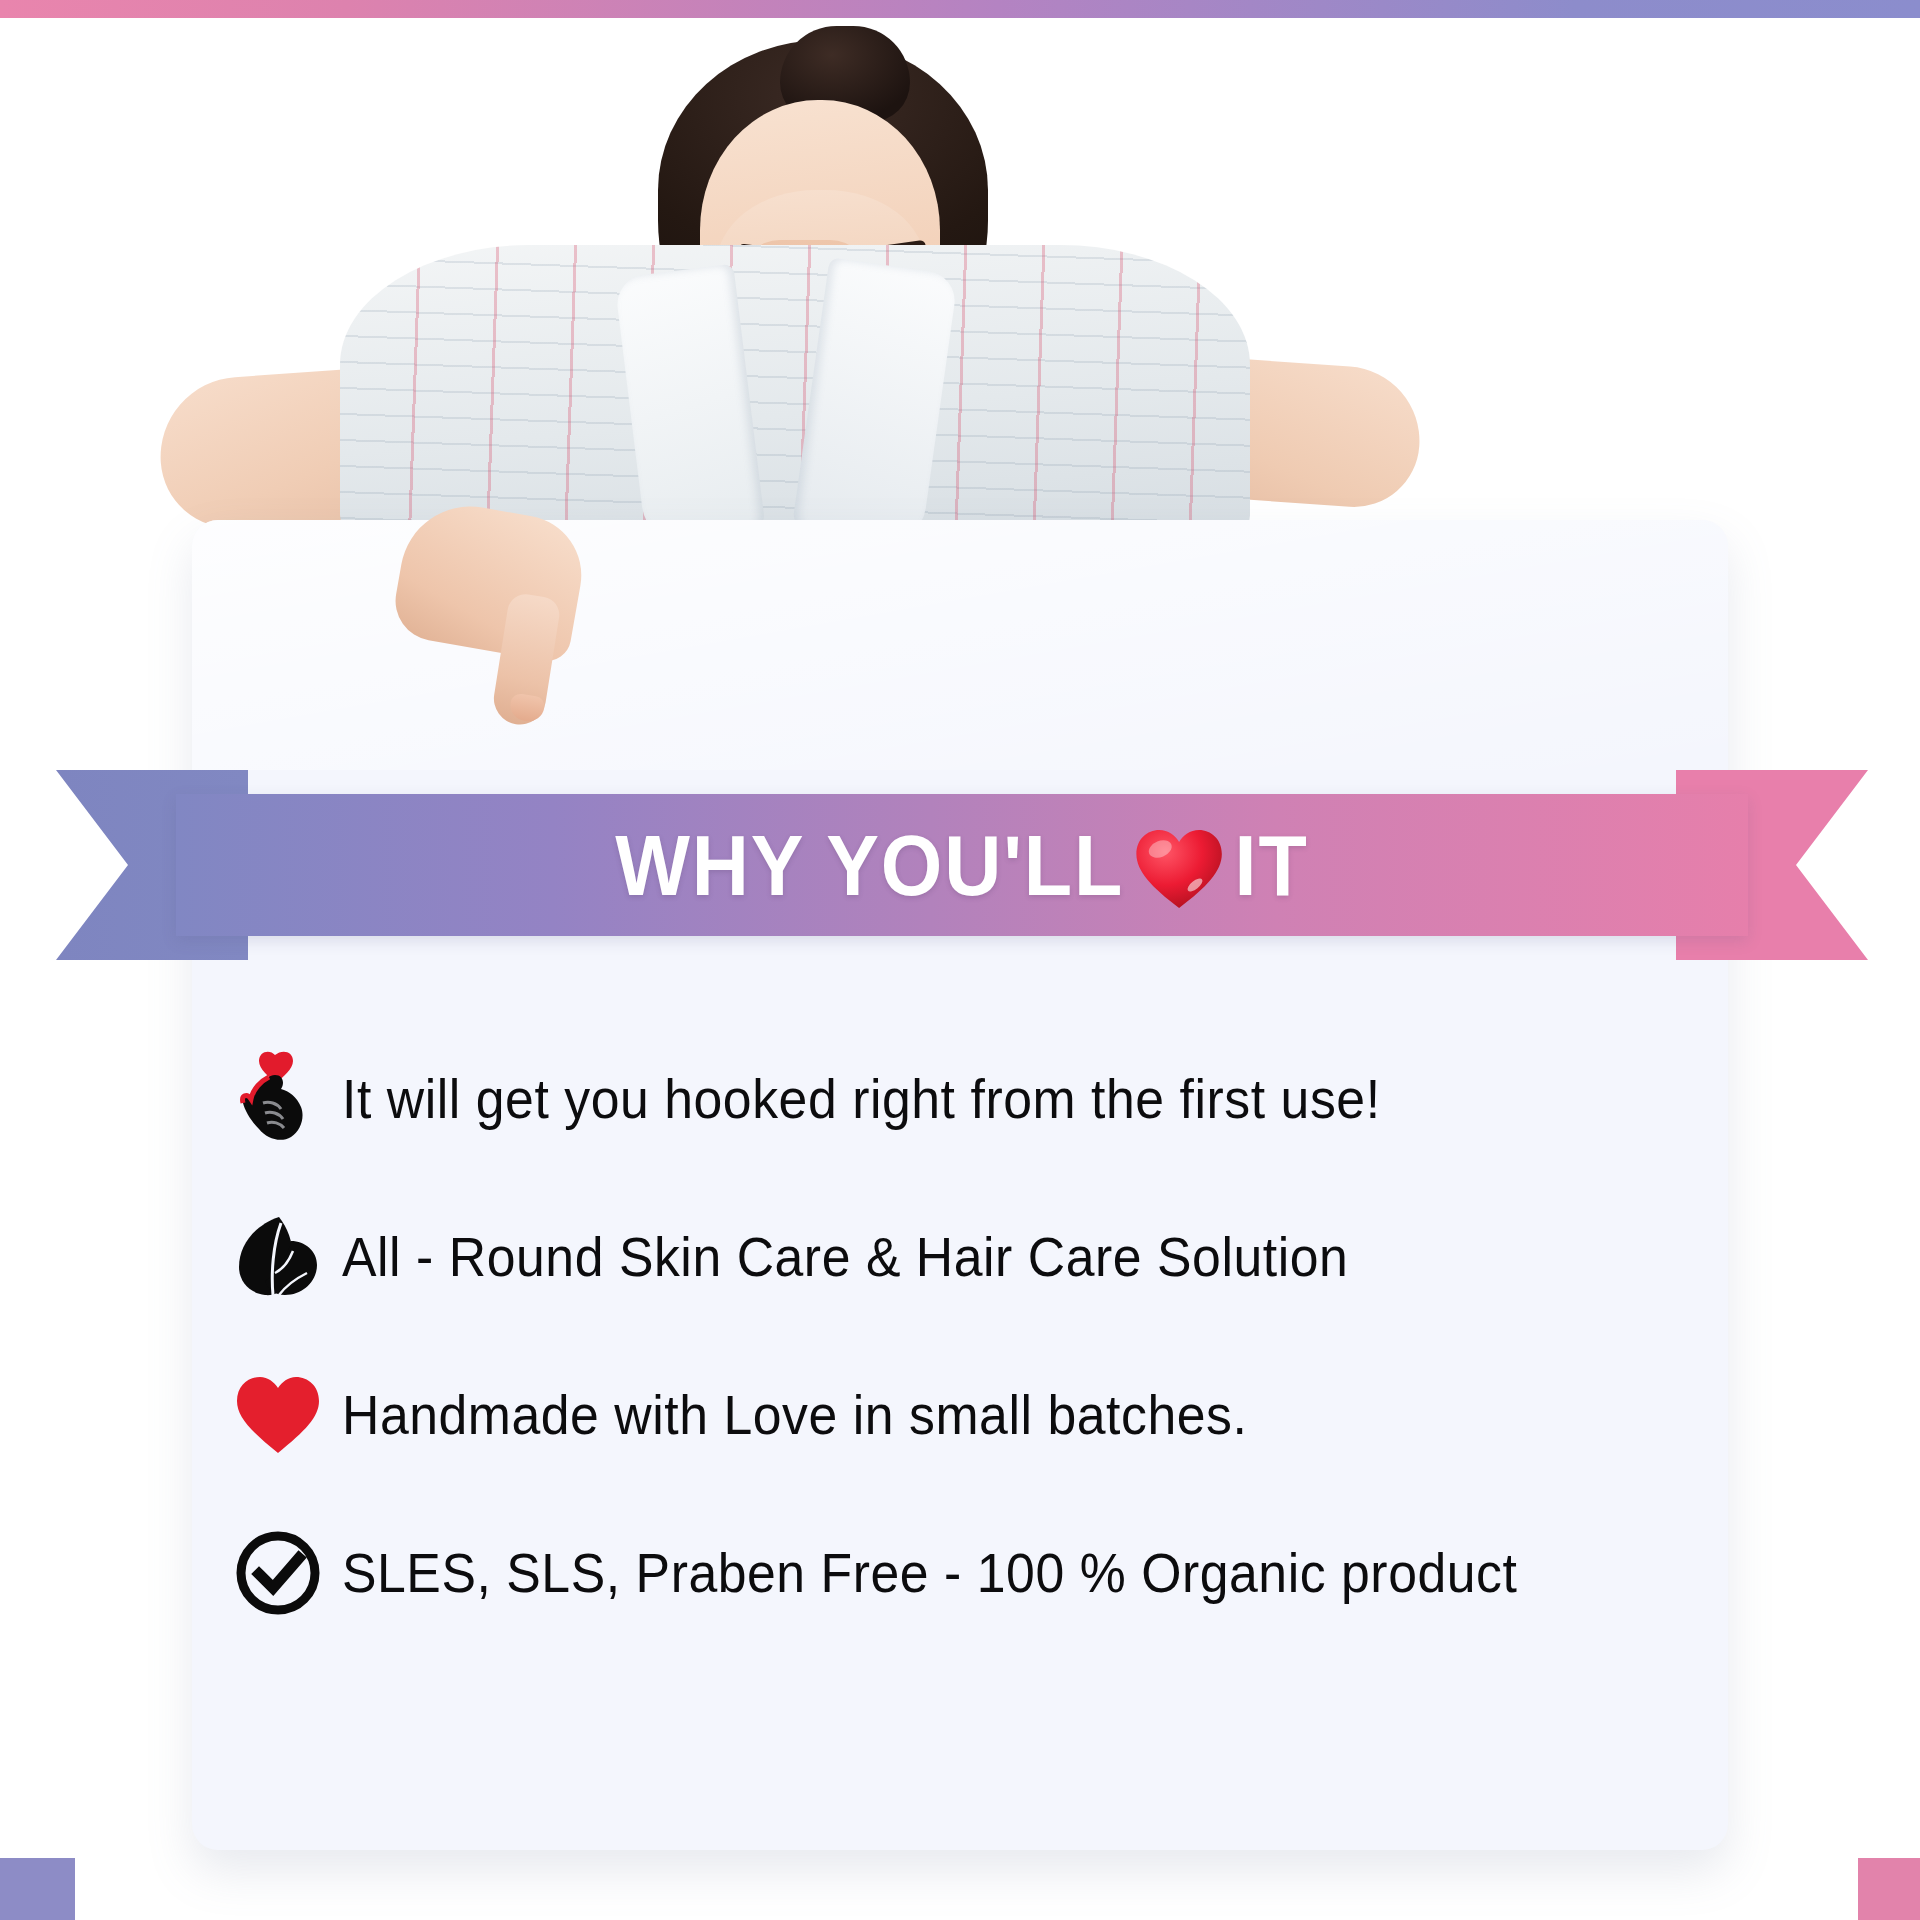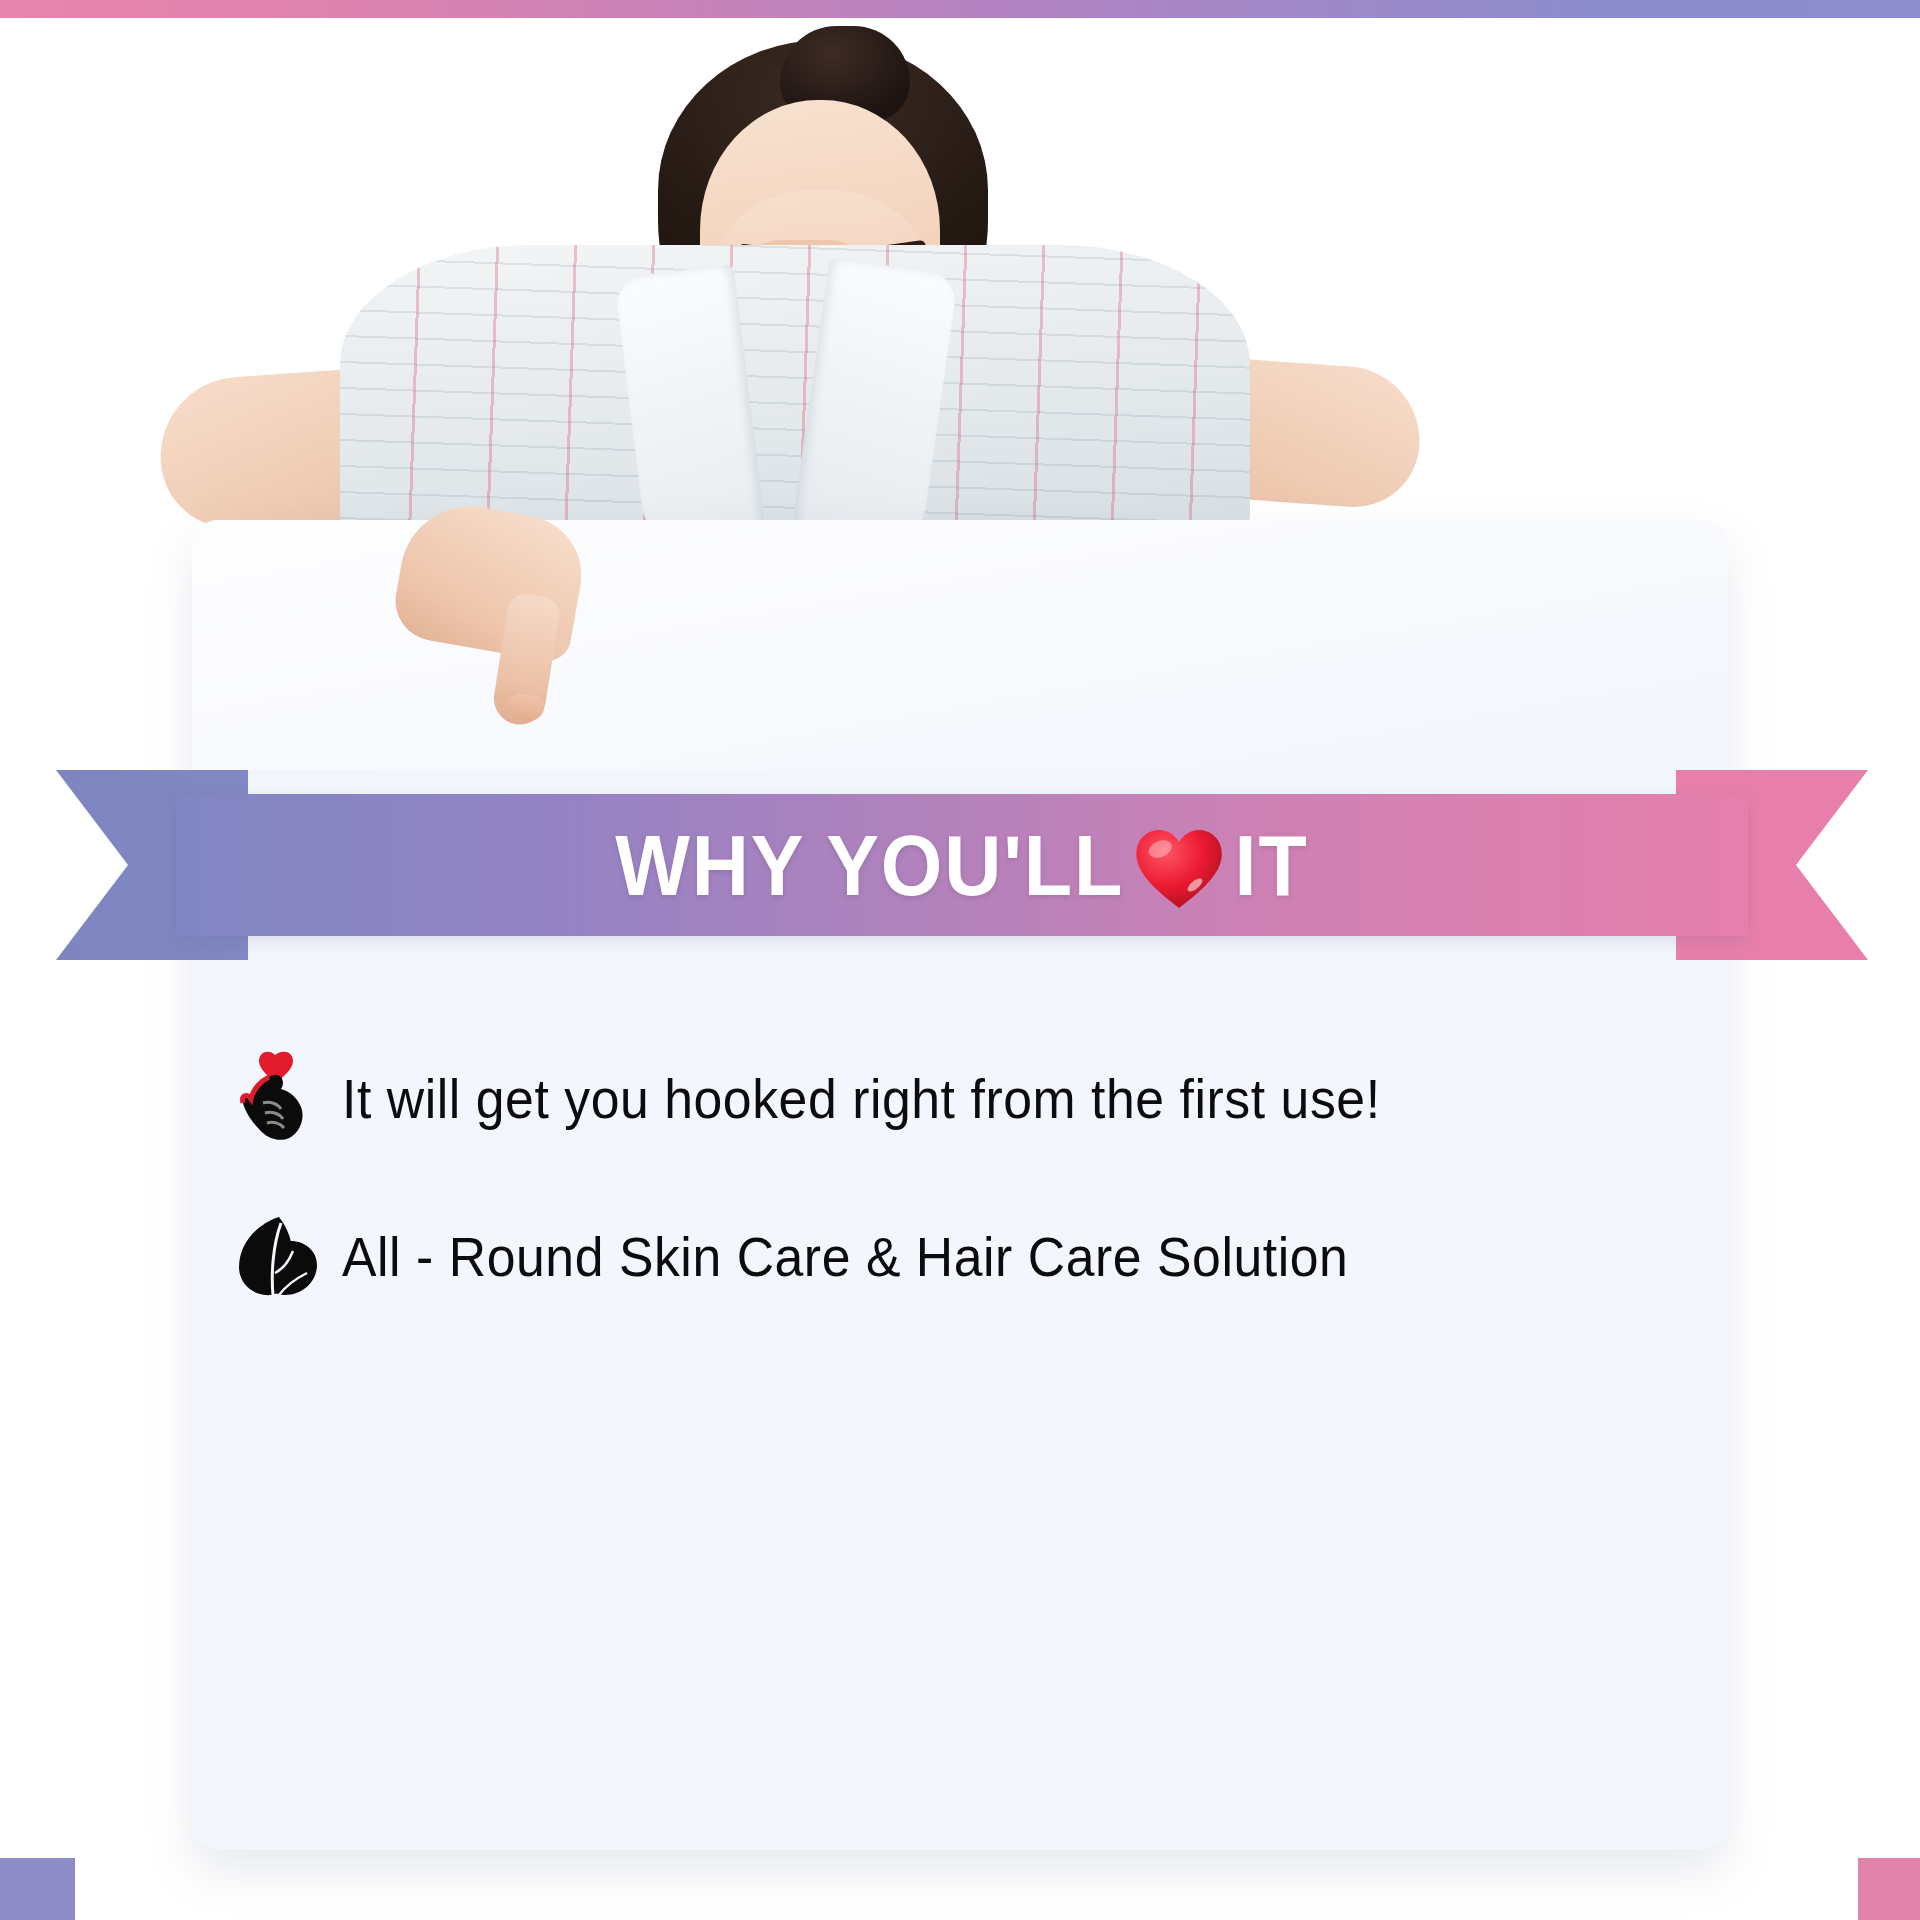--- a/index.html
+++ b/index.html
@@ -292,18 +292,35 @@
         <path d="M56 26 C70 26 82 36 82 50 C82 66 68 80 50 80 C40 80 32 74 30 66 C40 60 52 44 56 26 Z" fill="#0b0b0b"></path>
         <path d="M38 80 C36 58 38 30 46 8" fill="none" stroke="#f4f6fd" stroke-width="3"></path>
         <path d="M40 58 C48 54 54 46 58 36" fill="none" stroke="#f4f6fd" stroke-width="2.5"></path>
         <path d="M44 80 C50 72 60 64 72 58" fill="none" stroke="#f4f6fd" stroke-width="2.5"></path>
       </svg>
     </div>
     <div class="row-text">All - Round Skin Care &amp; Hair Care Solution</div>
   </div>
 
 
-
+  <div class="row">
+    <div class="row-icon">
+      <svg width="86" height="80" viewBox="0 0 86 80">
+        <path d="M43 78 C16 56 2 42 2 26 C2 11 13 2 25 2 C33 2 39 7 43 13 C47 7 53 2 61 2 C73 2 84 11 84 26 C84 42 70 56 43 78 Z" fill="#e41f2d"></path>
+      </svg>
+    </div>
+    <div class="row-text">Handmade with Love in small batches.</div>
+  </div>
+
+  <div class="row">
+    <div class="row-icon">
+      <svg width="86" height="86" viewBox="0 0 86 86">
+        <circle cx="43" cy="43" r="37" fill="none" stroke="#0b0b0b" stroke-width="9"></circle>
+        <path d="M24 44 L38 58 L64 28" fill="none" stroke="#0b0b0b" stroke-width="11" stroke-linecap="square" stroke-linejoin="miter"></path>
+      </svg>
+    </div>
+    <div class="row-text">SLES, SLS, Praben Free - 100 % Organic product</div>
+  </div>
 
 </div>
 
 <div id="corner-bl"></div>
 <div id="corner-br"></div>
 
 </body></html>

